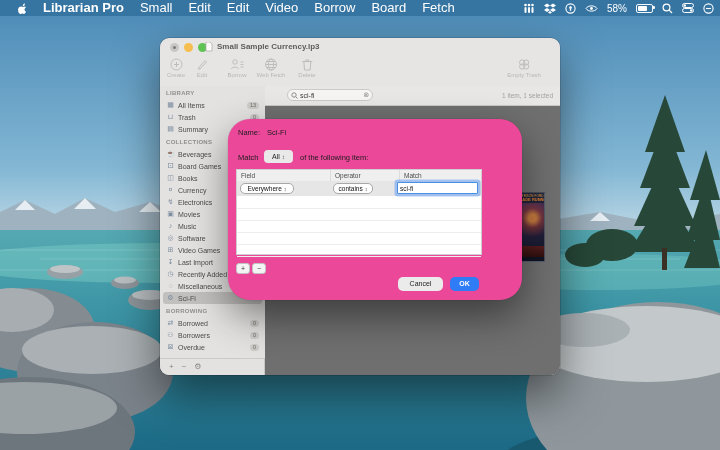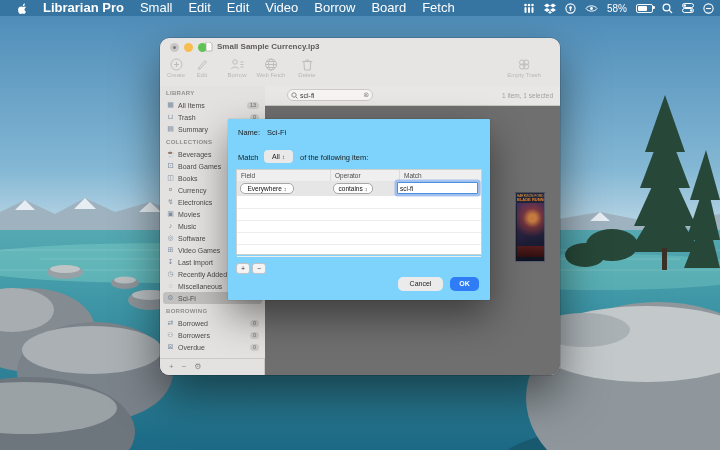--- a/index.html
+++ b/index.html
@@ -68,22 +68,22 @@
   .pscale{width:56px;transform:scale(.5);transform-origin:0 0;padding:2px 2px 0 2px;}
   .pl1{font-size:6px;color:#f0a43e;white-space:nowrap;letter-spacing:.2px;}
   .pl2{font-size:8px;font-weight:bold;color:#e8822c;white-space:nowrap;}
   .part{height:86px;margin-top:3px;background:
      radial-gradient(circle at 55% 35%, rgba(244,150,60,.75) 0 12%, rgba(190,70,50,.45) 30%, rgba(40,50,90,.1) 60%),
      linear-gradient(160deg, rgba(120,60,130,.5), rgba(20,24,44,.9));}
   .pbot{height:22px;background:linear-gradient(#551c1c,#30100f);}
   #itemtitle{position:absolute;left:0;right:0;top:277px;text-align:center;font-size:7.5px;font-weight:bold;color:#efefef;opacity:.85;}
 
   
-  #dlg{position:absolute;left:228px;top:119px;width:262px;height:181px;z-index:20;background:#7dd3fc;
-    border-radius:1px;box-shadow:0 16px 38px rgba(0,0,0,.45), 0 0 0 .5px rgba(0,0,0,.1);}
+  #dlg{position:absolute;left:228px;top:119px;width:294px;height:181px;z-index:20;background:#ec4899;
+    border-radius:22px;box-shadow:0 16px 38px rgba(0,0,0,.45), 0 0 0 .5px rgba(0,0,0,.1);}
   .dlbl{position:absolute;font-size:7.5px;color:#1c1c1e;}
   #popupAll{position:absolute;left:36px;top:31px;width:29px;height:13px;background:#e9e9e9;border-radius:4px;
     display:flex;align-items:center;justify-content:center;gap:2px;font-size:7px;color:#1c1c1e;}
   #popupAll .st{font-size:6px;color:#555;}
   #ruletable{position:absolute;left:8px;top:50px;width:246px;height:86px;border:1px solid #cfcfcf;box-sizing:border-box;background:#fff;}
   #rthead{position:absolute;left:0;top:0;right:0;height:11px;background:#efefef;border-bottom:1px solid #d8d8d8;display:flex;}
   #rthead .hc{box-sizing:border-box;font-size:6.5px;color:#4a4a4a;padding:1.5px 0 0 4px;border-right:1px solid #dcdcdc;}
   #rthead .hc:last-child{border-right:none;}
   #row1{position:absolute;left:0;top:11px;right:0;height:15px;background:#e6e6e6;}
   .popup{position:absolute;top:2px;height:11px;background:#fdfdfd;border:1px solid #a8a8a8;border-radius:5px;

